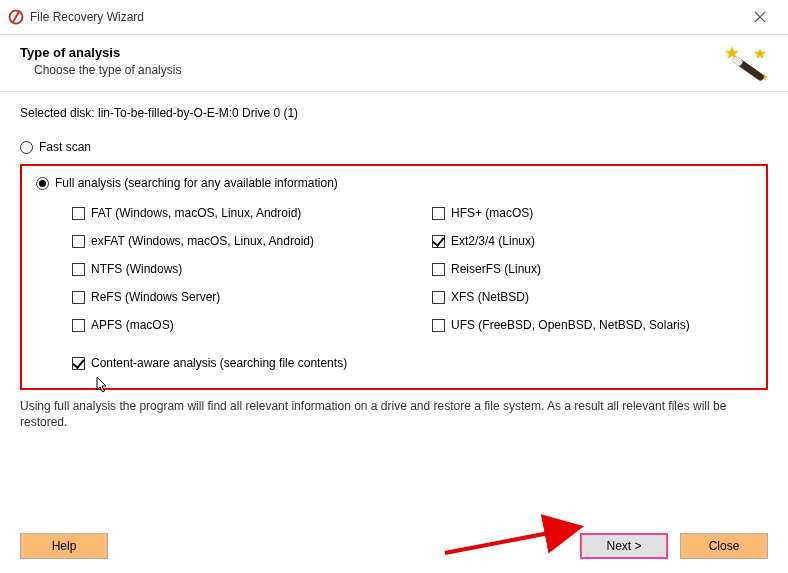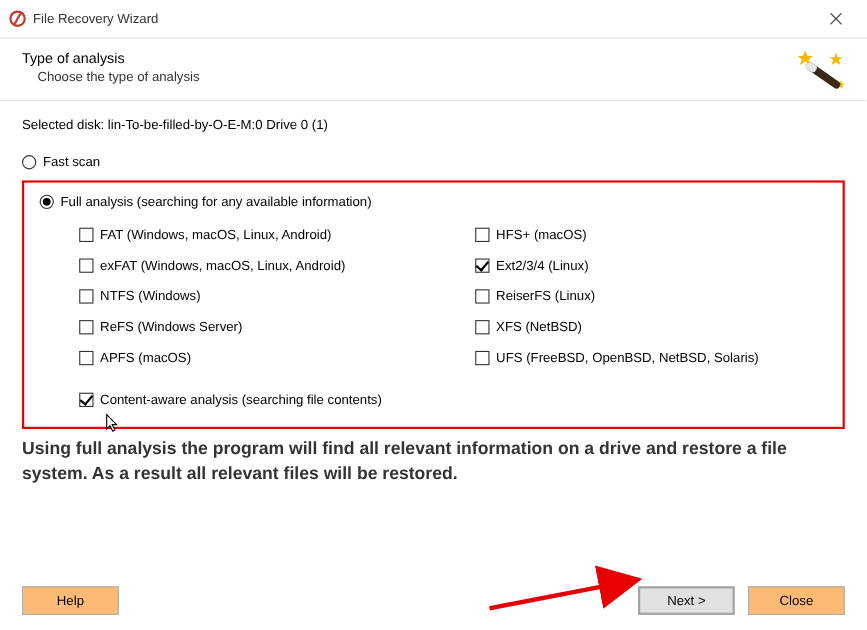--- a/index.html
+++ b/index.html
@@ -34,21 +34,21 @@
       display: flex; align-items: center; justify-content: center;
       cursor: pointer;
       color: #555;
     }
     .header-band {
       padding: 10px 20px 14px 20px;
       border-bottom: 1px solid #e5e5e5;
       position: relative;
     }
     .header-band .h-title {
-      font-weight: normal;
+      font-weight: bold;
       font-size: 13px;
       color: #000;
     }
     .header-band .h-sub {
       margin-top: 3px;
       margin-left: 14px;
       font-size: 12px;
       color: #333;
     }
     .wand-icon {
@@ -129,26 +129,25 @@
       margin-left: 36px;
       margin-top: 18px;
     }
     .cursor-icon {
       position: absolute;
       margin-left: 60px;
       margin-top: 6px;
       color: #333;
     }
     .description {
-      font-size: 16px;
+      font-size: 12px;
       color: #333;
       line-height: 1.35;
       margin-top: 6px;
       margin-bottom: 10px;
-      font-weight: bold;
     }
     .button-bar {
       position: absolute;
       bottom: 14px;
       left: 0; right: 0;
       padding: 0 20px;
       display: flex;
       align-items: center;
     }
     .btn {
@@ -157,21 +156,21 @@
       background: #fdba74;
       border: 1px solid #adadad;
       display: inline-flex;
       align-items: center;
       justify-content: center;
       font-size: 12px;
       cursor: pointer;
       font-family: inherit;
     }
     .btn.primary {
-      border: 2px solid #a3a3a3;
+      border: 2px solid #ec4899;
       background: #e1e1e1;
     }
     .button-bar .spacer { flex: 1; }
     .button-bar .btn + .btn { margin-left: 12px; }
     .arrow {
       position: absolute;
       left: 440px;
       bottom: 10px;
       pointer-events: none;
     }

